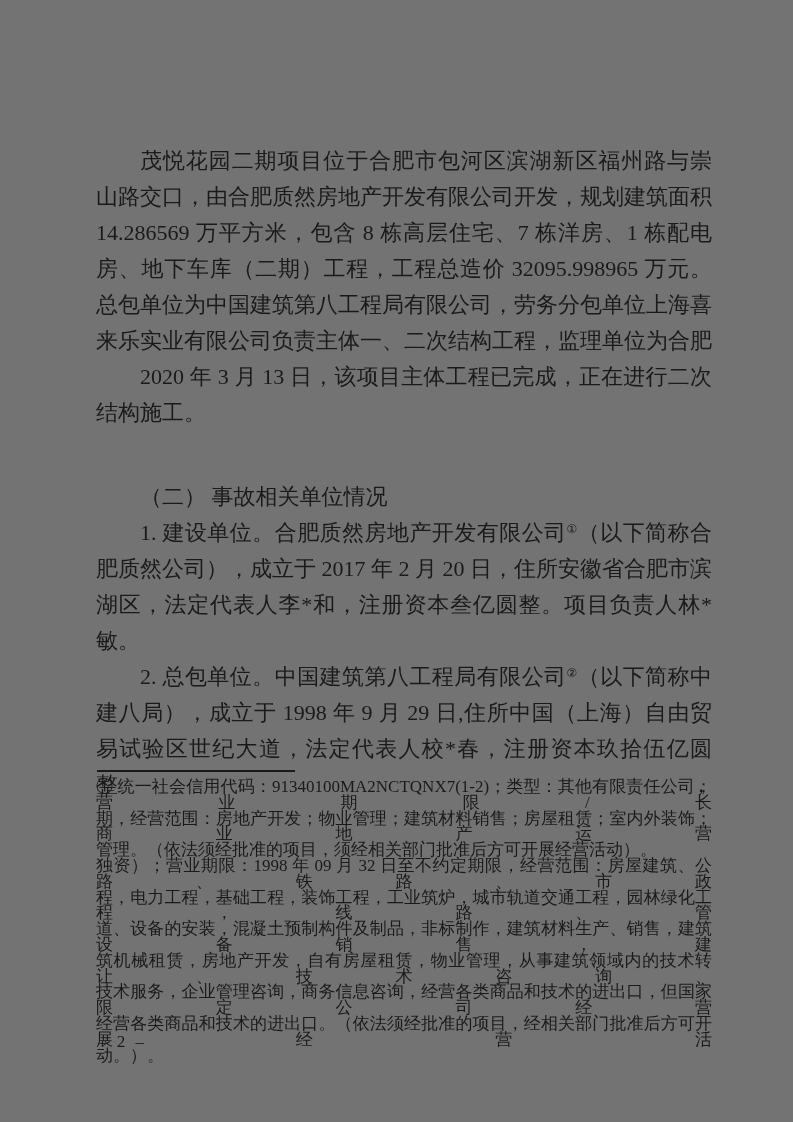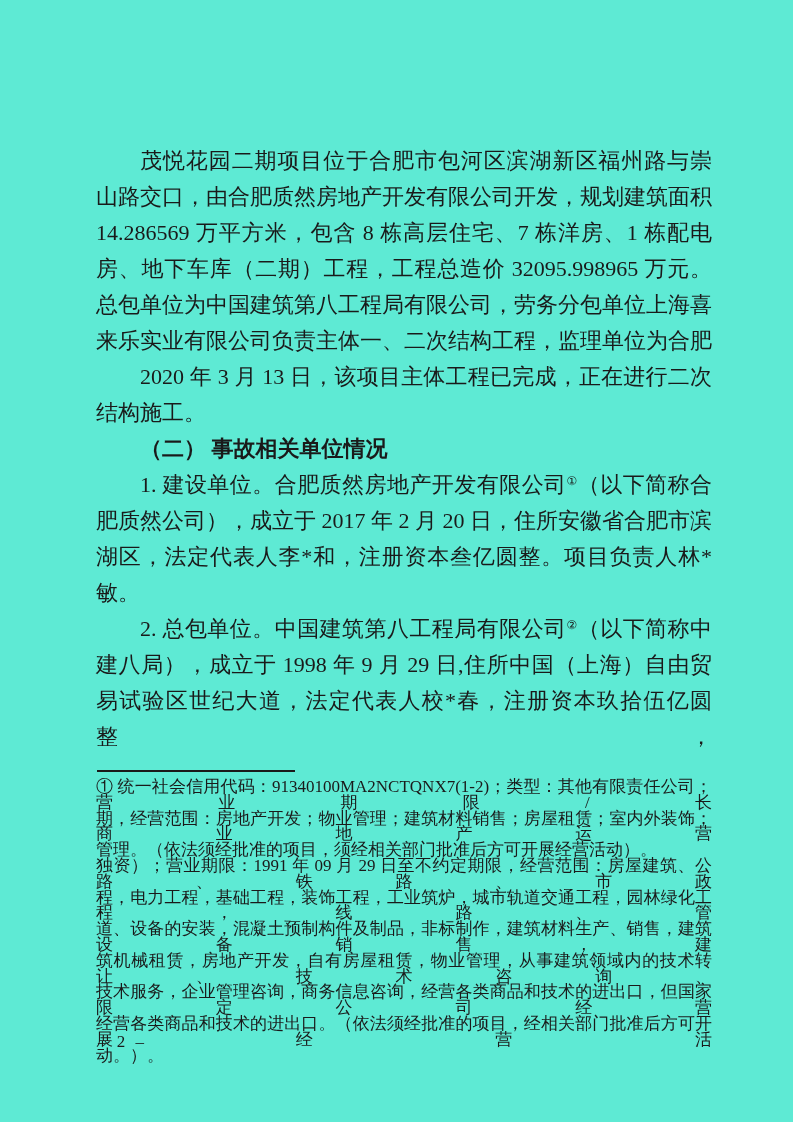--- a/index.html
+++ b/index.html
@@ -1,40 +1,40 @@
 <!DOCTYPE html>
 <html><head>
 <meta charset="utf-8">
 <style>
   html, body { margin: 0; padding: 0; background: #ffffff; }
   .page {
     position: relative;
     width: 793px;
     height: 1122px;
-    background: #5eead4;
+    background: #737373;
     overflow: hidden;
     font-family: "Liberation Serif", "DejaVu Serif", serif;
     color: #1a1a1a;
   }
   .body-text {
     position: absolute;
     left: 96px;
     top: 143px;
     width: 616px;
     font-size: 22px;
     line-height: 36px;
   }
   .line {
     text-align: justify;
     text-align-last: justify;
     white-space: normal;
   }
   .line.last { text-align-last: left; }
   .line.indent { text-indent: 44px; }
-  .para.heading .line { font-weight: bold; }
+  .para.heading .line { font-weight: normal; margin-top: 48px; }
   .sup {
     font-size: 12px;
     vertical-align: 7px;
     line-height: 0;
   }
   .footnote-rule {
     position: absolute;
     left: 97px;
     top: 770px;
     width: 198px;
@@ -90,21 +90,21 @@
       </div>
     </div>
   <div class="footnote-rule"></div>
   <div id="footnotes" class="footnotes">
       <div class="para footnote">
         <div class="line">① 统一社会信用代码：91340100MA2NCTQNX7(1-2)；类型：其他有限责任公司；营业期限/长</div>
         <div class="line">期，经营范围：房地产开发；物业管理；建筑材料销售；房屋租赁；室内外装饰；商业地产运营</div>
         <div class="line last">管理。（依法须经批准的项目，须经相关部门批准后方可开展经营活动）。</div>
       </div>
       <div class="para footnote">
-        <div class="line">独资）；营业期限：1991 年 09 月 29 日至不约定期限，经营范围：房屋建筑、公路、铁路、市政</div>
+        <div class="line">独资）；营业期限：1998 年 09 月 32 日至不约定期限，经营范围：房屋建筑、公路、铁路、市政</div>
         <div class="line">程，电力工程，基础工程，装饰工程，工业筑炉，城市轨道交通工程，园林绿化工程，线路、管</div>
         <div class="line">道、设备的安装，混凝土预制构件及制品，非标制作，建筑材料生产、销售，建筑设备销售，建</div>
         <div class="line">筑机械租赁，房地产开发，自有房屋租赁，物业管理，从事建筑领域内的技术转让、技术咨询、</div>
         <div class="line">技术服务，企业管理咨询，商务信息咨询，经营各类商品和技术的进出口，但国家限定公司经营</div>
         <div class="line">经营各类商品和技术的进出口。（依法须经批准的项目，经相关部门批准后方可开展经营活</div>
         <div class="line last">动。）。</div>
       </div>
     </div>
   <div class="page-number">– 2 –</div>
 </div>

